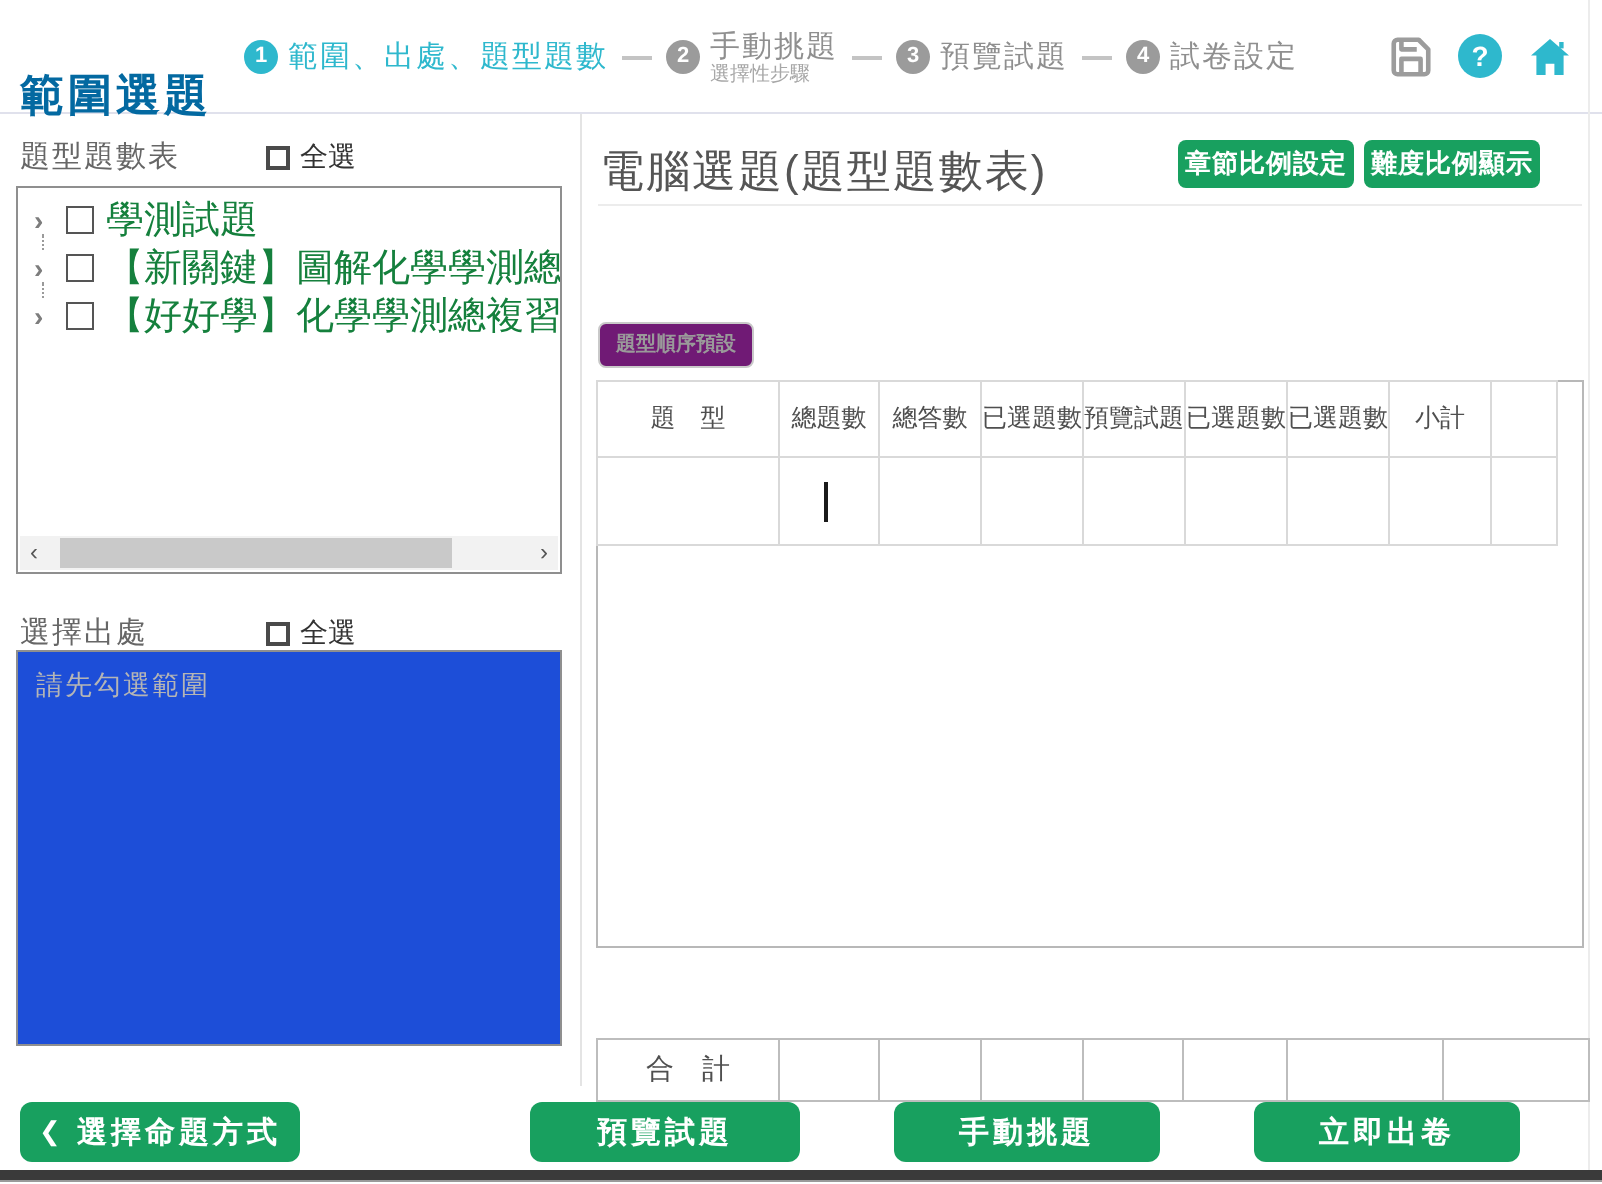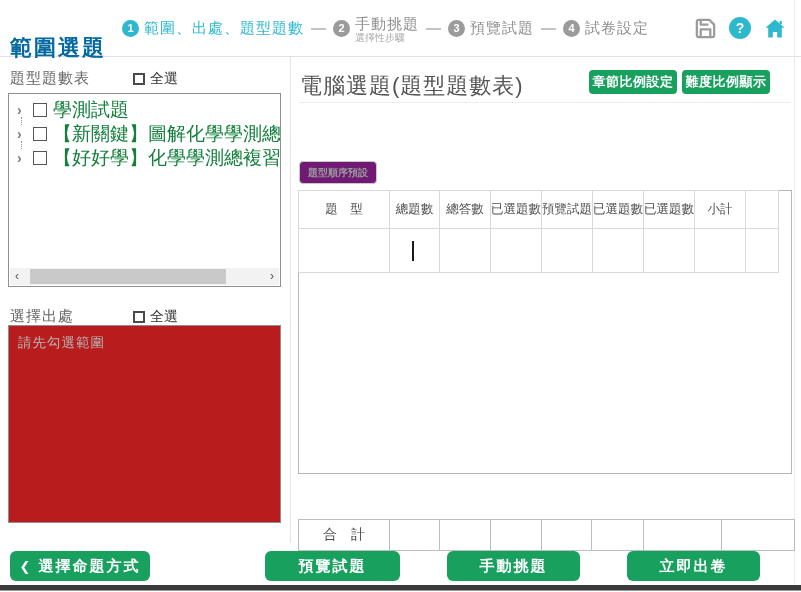--- a/index.html
+++ b/index.html
@@ -45,21 +45,21 @@
   .tree-chevron { color:#7d7d7d; font-size:14px; font-weight:bold; width:12px; flex:0 0 auto; }
   .tree-row.guide::after { content:""; position:absolute; left:12px; top:19px; height:8px; border-left:1px dotted #9a9a9a; }
   .tree-cbx { width:14px; height:14px; border:1.5px solid #555; background:#fff; margin:0 6px 0 4px; flex:0 0 auto; }
   .tree-label { font-size:19px; color:#15803d; }
 
   .h-scrollbar { position:absolute; left:1px; right:1px; bottom:1px; height:17px; background:#f2f2f2; display:flex; align-items:center; }
   .scroll-arrow { width:14px; text-align:center; font-size:12px; color:#555; line-height:17px; cursor:pointer; flex:0 0 auto; }
   .scroll-track { position:relative; flex:1; height:100%; }
   .scroll-thumb { position:absolute; left:6px; top:1px; width:196px; height:15px; background:#c9c9c9; cursor:pointer; }
 
-  .source-box { position:absolute; left:8px; top:325px; width:273px; height:198px; border:1px solid #8f8f8f; background:#b91c1c; }
+  .source-box { position:absolute; left:8px; top:325px; width:273px; height:198px; border:1px solid #8f8f8f; background:#1d4ed8; }
   .placeholder { padding:8px 0 0 9px; font-size:13.5px; color:#b5b5b5; letter-spacing:1px; }
 
   
   .rp-title { position:absolute; left:300px; top:71px; font-size:22px; color:#555; letter-spacing:1px; white-space:nowrap; }
   .btn-green-sm { position:absolute; top:70px; height:24px; background:#18a05f; color:#fff; font-size:13px; font-weight:bold; border:none; border-radius:4px; line-height:24px; text-align:center; cursor:pointer; white-space:nowrap; letter-spacing:0.5px; padding:0; font-family:inherit; }
   .btn-chapter { left:589px; width:88px; }
   .btn-difficulty { left:682px; width:88px; }
   .rp-hr { position:absolute; left:299px; top:102px; width:492px; height:1px; background:#ececec; }
   .chip { position:absolute; left:299px; top:161px; height:23px; line-height:21px; padding:0 8px; background:#701a75; border:1px solid #c9c9c9; border-radius:4px; color:#9a9a9a; font-size:10px; font-weight:bold; cursor:pointer; white-space:nowrap; }
 

